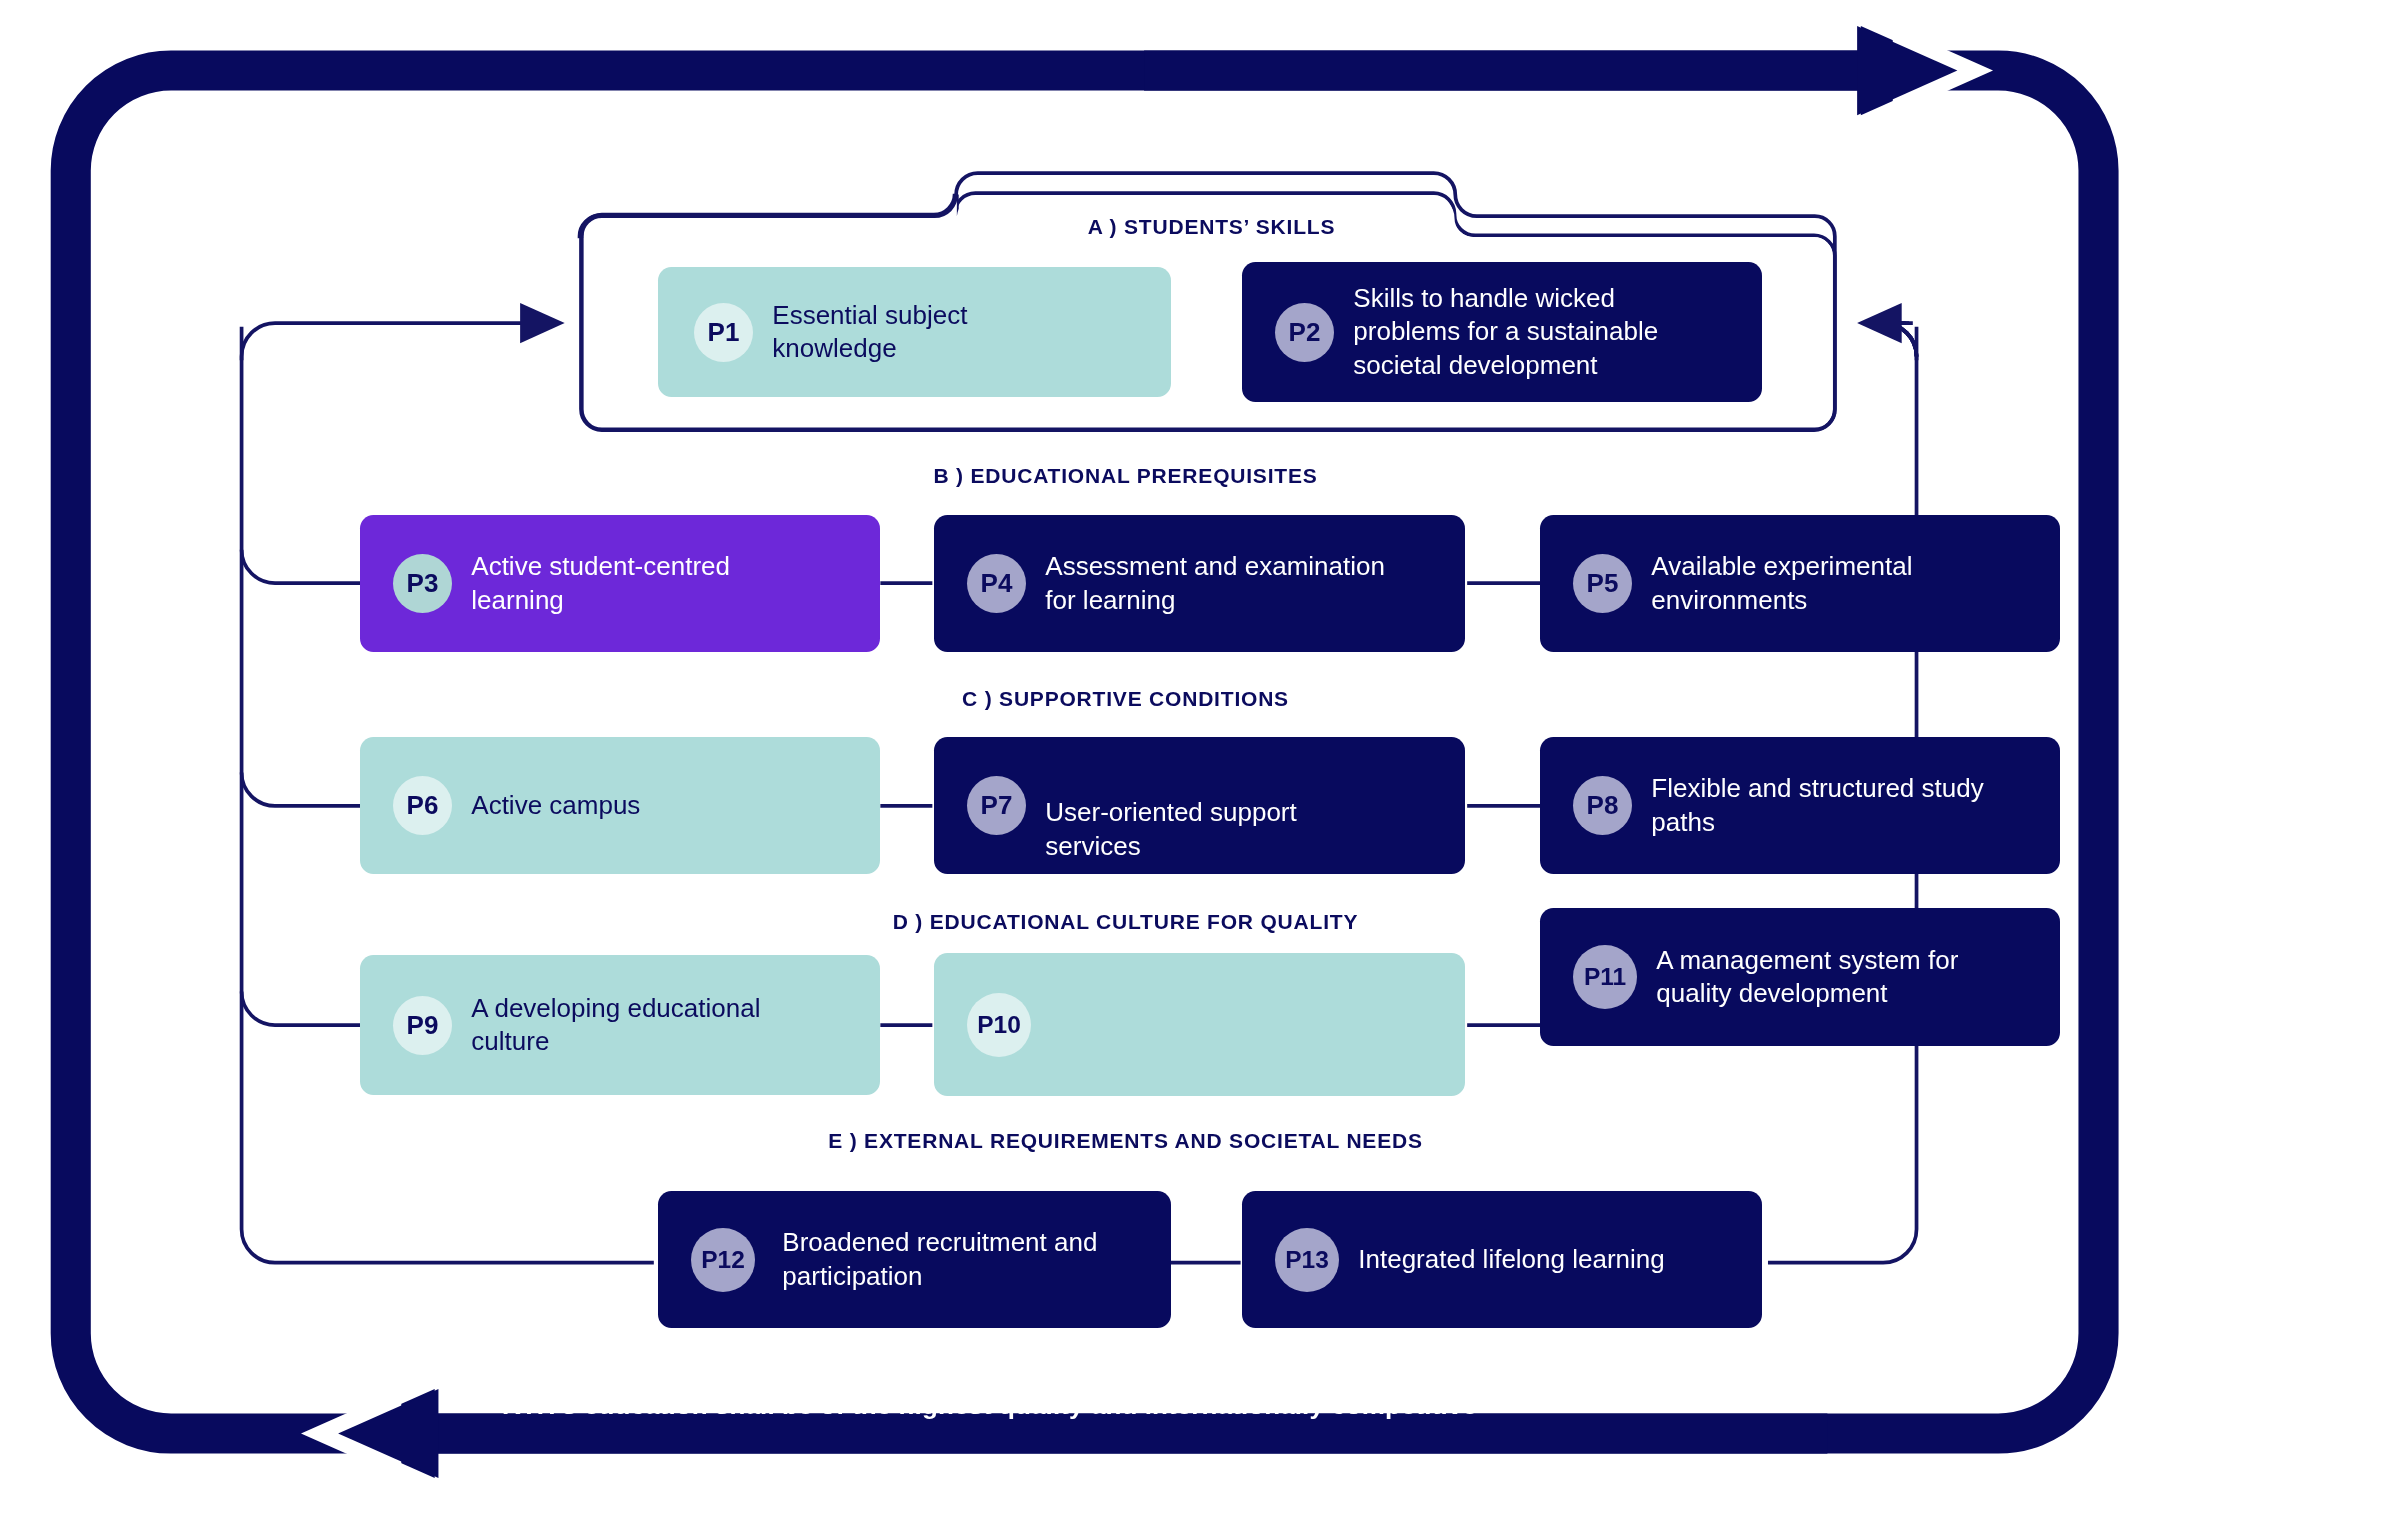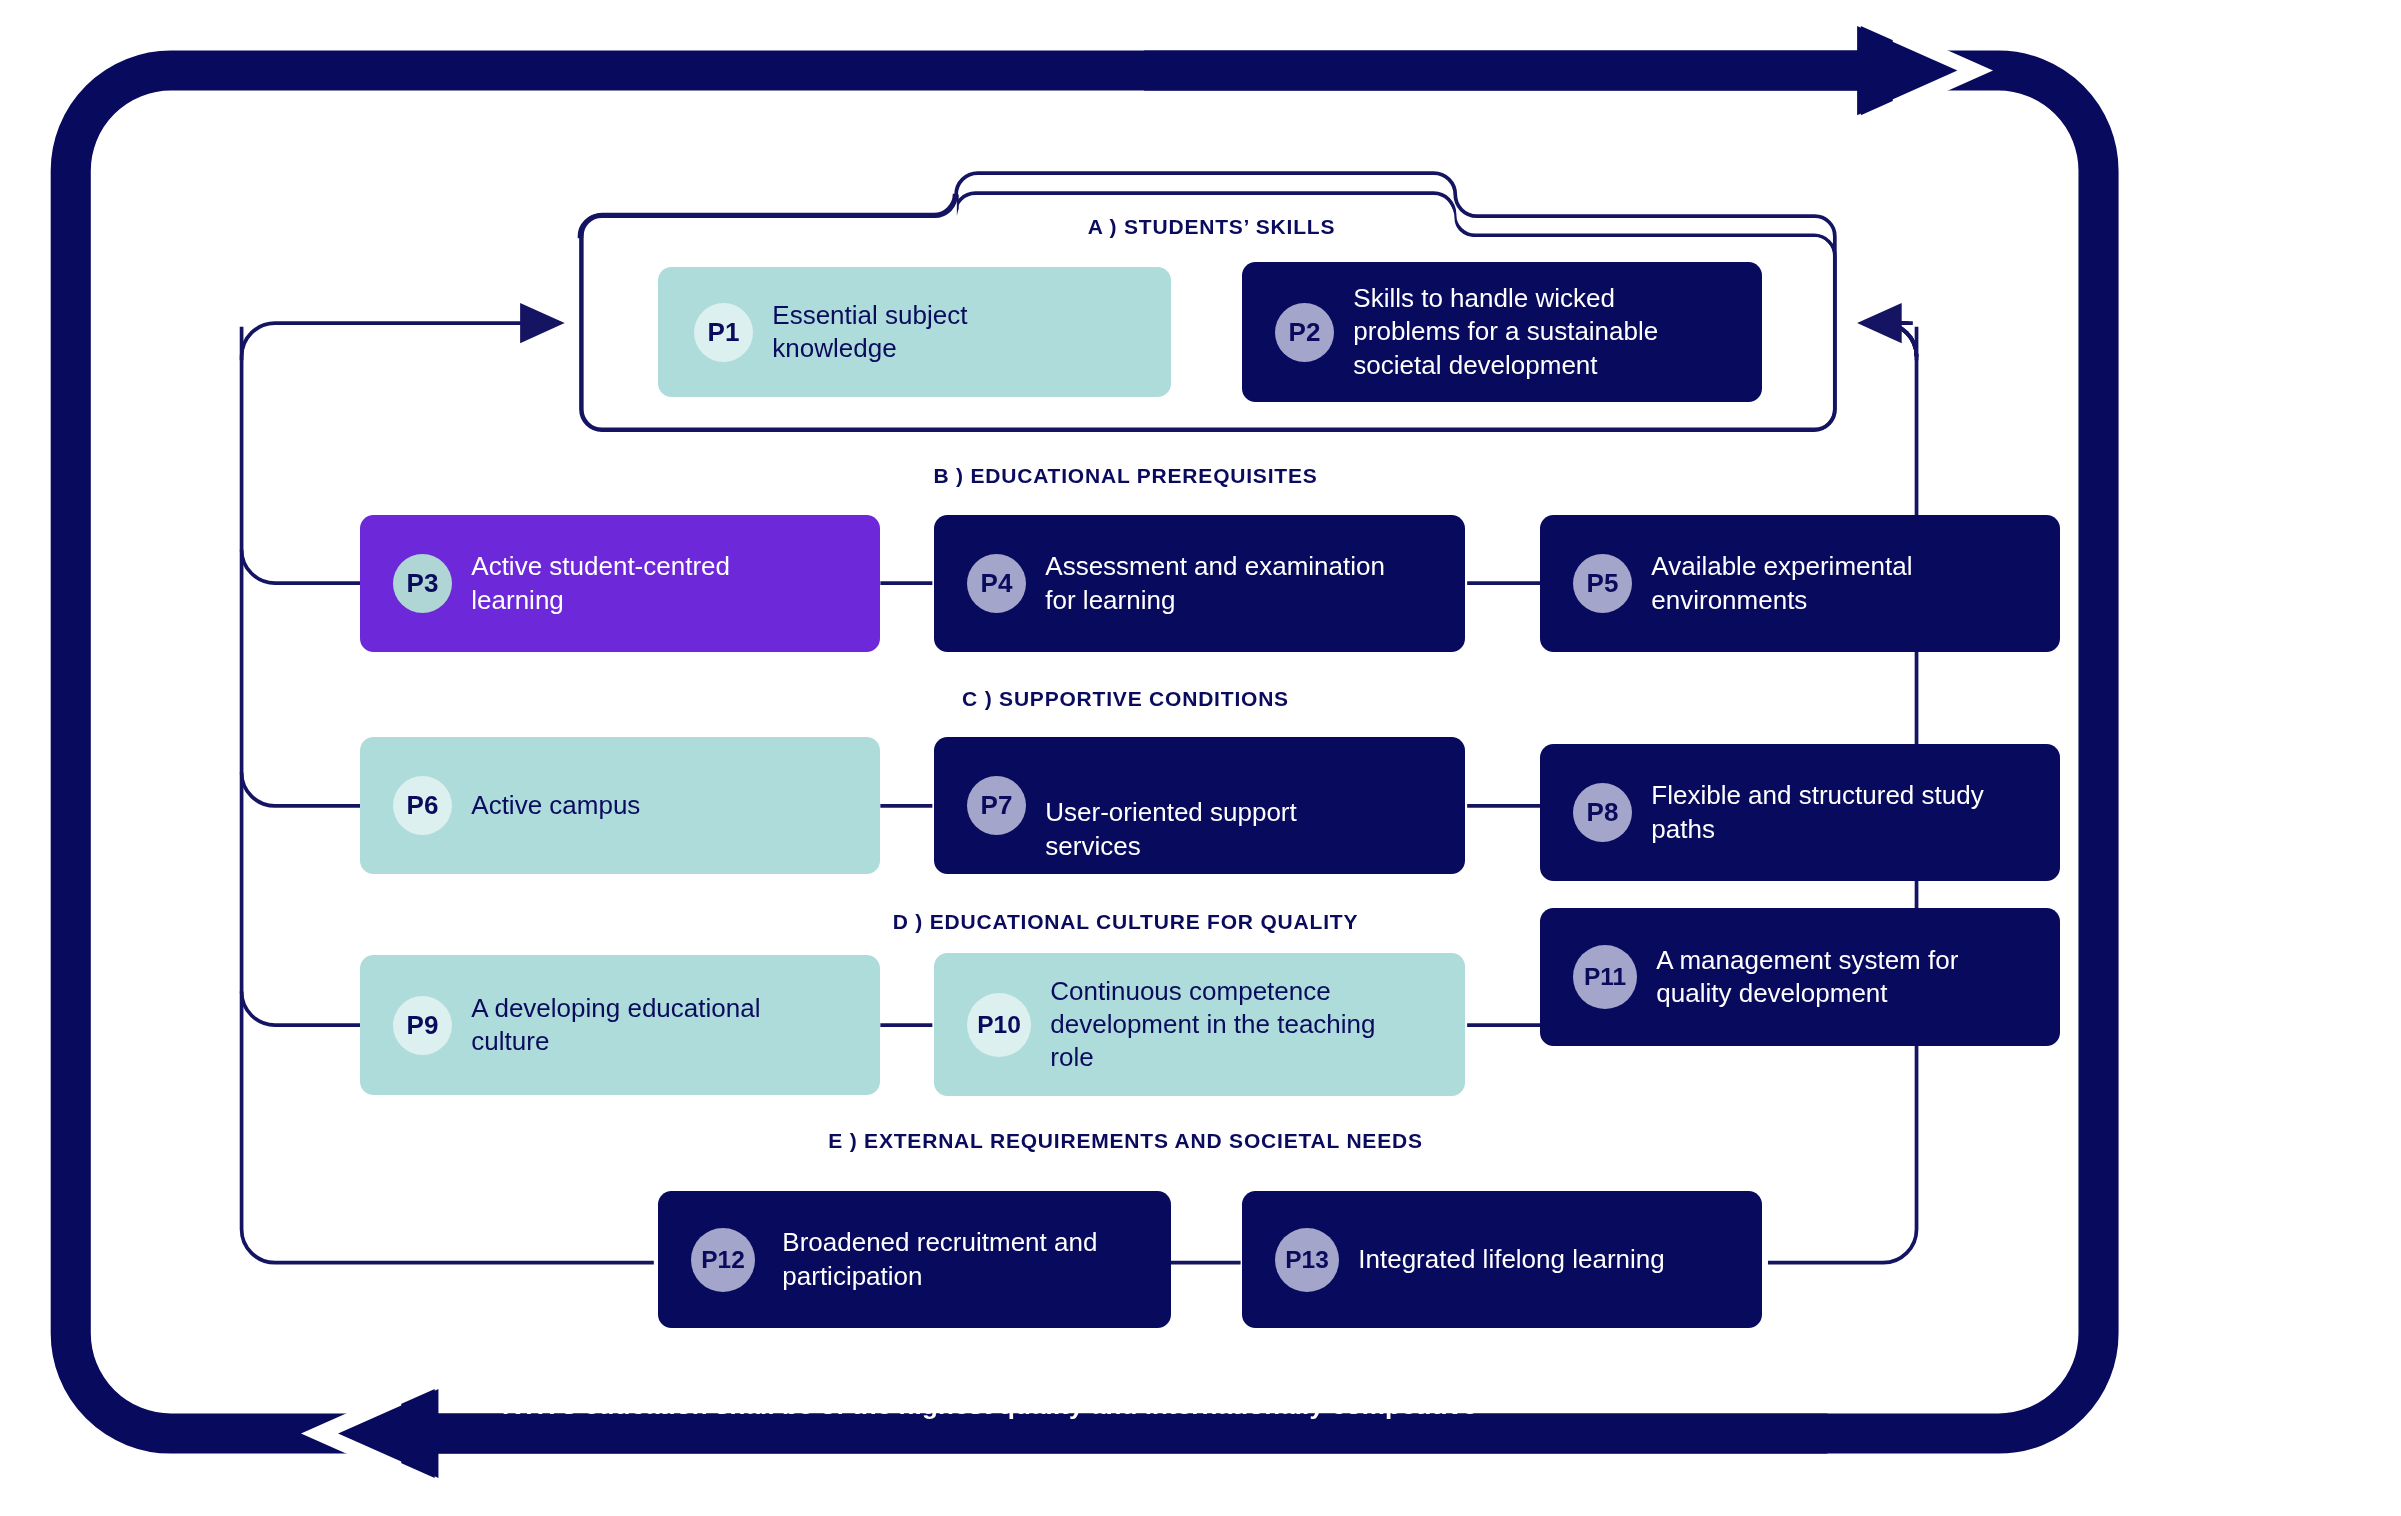--- a/index.html
+++ b/index.html
@@ -222,33 +222,32 @@
   <div class="card lightteal" style="left:360px;top:737px;width:520px;height:137px;padding-left:33px;">
     <div class="badge" style="width:59px;height:59px;">P6</div>
     <div class="ctext" style="width:342px;">Active campus</div>
   </div>
 
   <div class="card navy" style="left:934px;top:737px;width:531px;height:137px;padding-left:33px;">
     <div class="badge" style="width:59px;height:59px;">P7</div>
     <div class="ctext" style="width:349px;margin-top:48px;">User-oriented support services</div>
   </div>
 
-  <div class="card navy" style="left:1540px;top:737px;width:520px;height:137px;padding-left:33px;margin-top:7px;">
+  <div class="card navy" style="left:1540px;top:737px;width:520px;height:137px;padding-left:33px;">
     <div class="badge" style="width:59px;height:59px;">P8</div>
     <div class="ctext" style="width:342px;">Flexible and structured study paths</div>
   </div>
 
   <div class="card lightteal" style="left:360px;top:955px;width:520px;height:140px;padding-left:33px;">
     <div class="badge" style="width:59px;height:59px;">P9</div>
     <div class="ctext" style="width:342px;">A developing educational culture</div>
   </div>
 
   <div class="card lightteal" style="left:934px;top:953px;width:531px;height:143px;padding-left:33px;">
     <div class="badge" style="width:64px;height:64px;font-size:24.5px;">P10</div>
-    <div class="ctext" style="width:342px;">Continuous competence development in the teaching role</div>
   </div>
 
   <div class="card navy" style="left:1540px;top:908px;width:520px;height:138px;padding-left:33px;">
     <div class="badge" style="width:64px;height:64px;font-size:24.5px;">P11</div>
     <div class="ctext" style="width:334px;">A management system for quality development</div>
   </div>
 
   <div class="card navy" style="left:658px;top:1191px;width:513px;height:137px;padding-left:33px;gap:8px;">
     <div class="badge" style="width:64px;height:64px;font-size:24.5px;">P12</div>
     <div class="ctext" style="width:327px;">Broadened recruitment and participation</div>

